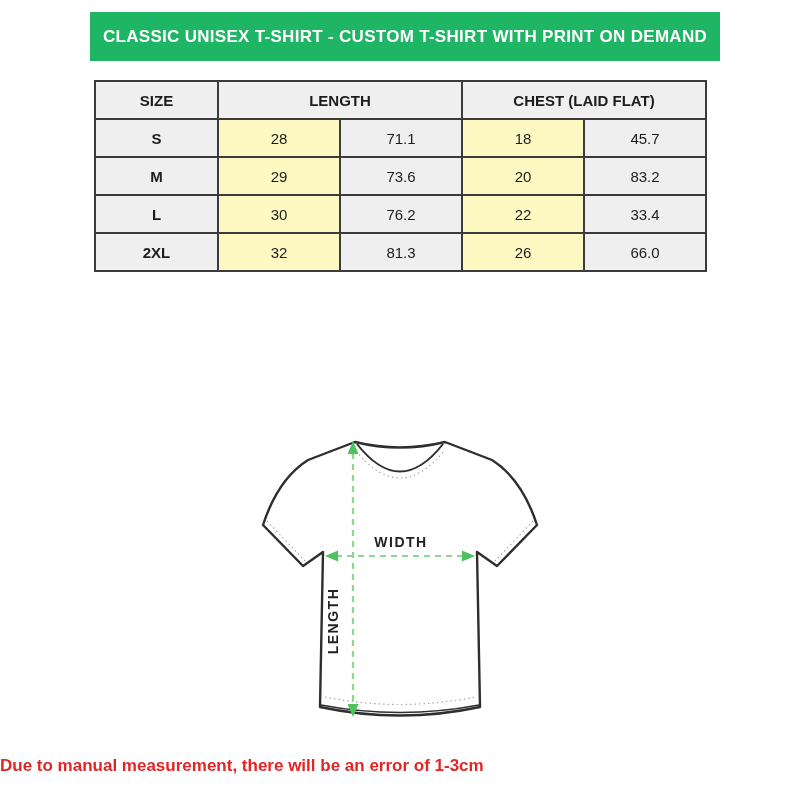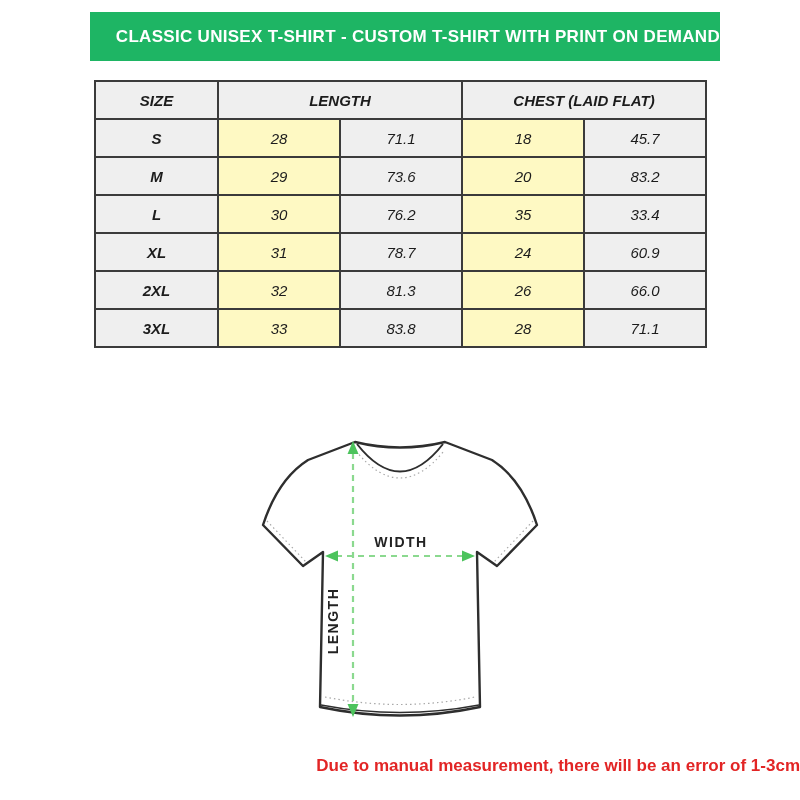--- a/index.html
+++ b/index.html
@@ -8,36 +8,35 @@
     background: #ffffff;
     font-family: "Liberation Sans", sans-serif;
     position: relative;
     overflow: hidden;
   }
   .banner {
     position: absolute;
     left: 90px; top: 12px;
     width: 630px; height: 49px;
     background: var(--green, #1eb564);
-    display: flex; align-items: center; justify-content: flex-end;
+    display: flex; align-items: center; justify-content: center;
   }
   .banner-title {
     color: #ffffff;
     font-size: 17px;
     font-weight: bold;
     letter-spacing: 0.3px;
     white-space: nowrap;
   }
   table.size-chart {
     position: absolute;
     left: 94px; top: 80px;
     width: 611px;
     border-collapse: collapse;
     table-layout: fixed;
-    font-style: italic;
   }
   table.size-chart th, table.size-chart td {
     border: 2px solid var(--border, #3b3b3b);
     text-align: center;
     vertical-align: middle;
     height: 36px;
     padding: 0;
     color: #1c1c1c;
   }
   table.size-chart th {
@@ -52,21 +51,21 @@
   col.c-val { width: 122px; }
   .tshirt-wrap {
     position: absolute;
     left: 250px; top: 433px;
     width: 300px; height: 300px;
   }
   .footer-note {
     position: absolute;
     left: 0; top: 756px;
     width: 800px;
-    text-align: right;
+    text-align: left;
     color: var(--red, #e22525);
     font-size: 17px;
     font-weight: bold;
   }
   .diagram-label {
     font-family: "Liberation Sans", sans-serif;
     font-size: 14px;
     font-weight: bold;
     fill: #222222;
     letter-spacing: 1.5px;
@@ -106,43 +105,29 @@
         <td class="col-size shaded">M</td>
         <td>29</td>
         <td class="shaded">73.6</td>
         <td>20</td>
         <td class="shaded">83.2</td>
       </tr>
       <tr>
         <td class="col-size shaded">L</td>
         <td>30</td>
         <td class="shaded">76.2</td>
-        <td>35</td>
+        <td>22</td>
         <td class="shaded">33.4</td>
-      </tr>
-      <tr>
-        <td class="col-size shaded">XL</td>
-        <td>31</td>
-        <td class="shaded">78.7</td>
-        <td>24</td>
-        <td class="shaded">60.9</td>
       </tr>
       <tr>
         <td class="col-size shaded">2XL</td>
         <td>32</td>
         <td class="shaded">81.3</td>
         <td>26</td>
         <td class="shaded">66.0</td>
-      </tr>
-      <tr>
-        <td class="col-size shaded">3XL</td>
-        <td>33</td>
-        <td class="shaded">83.8</td>
-        <td>28</td>
-        <td class="shaded">71.1</td>
       </tr>
     </tbody>
 </table>
 
 <div class="tshirt-wrap">
   <svg width="300" height="300" viewBox="0 0 300 300">
 
     <path d="M105,9 L58,27 Q28,46 13,92 L53,133 L73,119 L70,274 Q150,291 230,274 L227,119 L247,133 L287,92 Q272,46 242,27 L195,9 Q150,20 105,9 Z" fill="#ffffff" stroke="var(--outline, #2e2e2e)" stroke-width="2.4" stroke-linejoin="round"></path>
 
     <path d="M107,11 Q150,66 193,11" fill="none" stroke="var(--outline, #2e2e2e)" stroke-width="2"></path>

